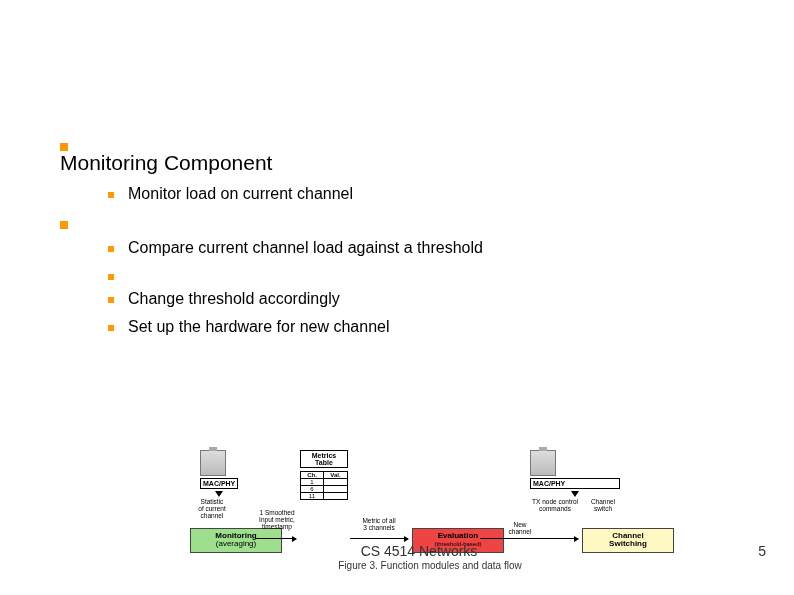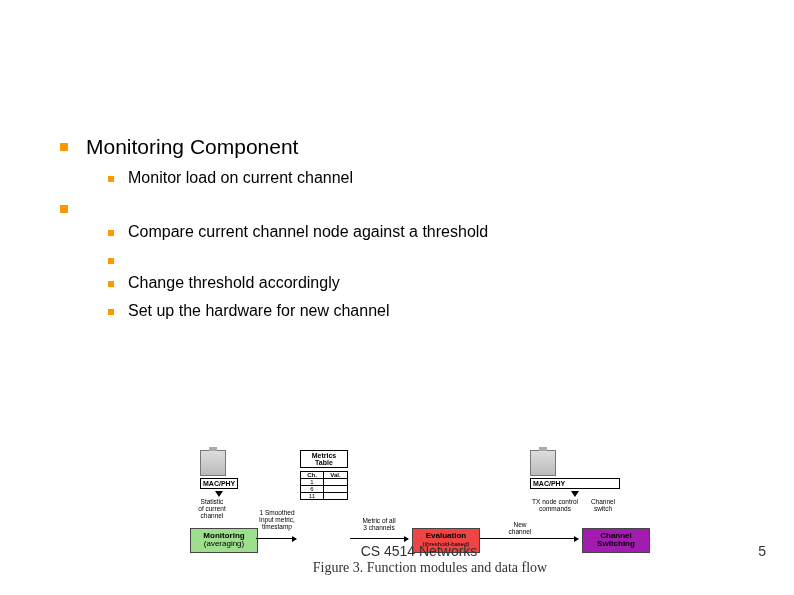--- a/index.html
+++ b/index.html
@@ -20,20 +20,21 @@
   .content {
     position: absolute;
     top: 135px;
     left: 60px;
     right: 40px;
   }
   .l1 {
     display: flex;
     align-items: flex-start;
     margin-bottom: 10px;
+    flex-direction: column;
   }
   .l1 .bullet {
     width: 8px; height: 8px;
     background: #f90;
     margin-top: 8px;
     margin-right: 18px;
     flex: 0 0 auto;
   }
   .l1 .txt {
     font-size: 21px;
@@ -110,30 +111,30 @@
     position:absolute;
     font-size:6.5px;
     line-height:1.05;
     text-align:center;
   }
 
   .module {
     position:absolute;
     top: 78px;
     width: 62px;
-    padding: 3px 2px;
+    padding: 3px 14px;
     border: 1px solid #444;
     text-align:center;
     font-size:8px;
     line-height:1.05;
   }
   .module b{font-size:8px;}
   .mon  { left: 0;  background:#9ddf8d; }
   .eval { left: 222px; background:#ef4444; }
-  .swi  { left: 392px; background:#a21caf; }
+  .swi  { left: 392px; background:#fef9c3; }
 
   .metrics {
     position:absolute;
     left: 110px;
     top: 0;
     width: 48px;
     text-align:center;
   }
   .metrics .title{
     border:1px solid #000;
@@ -169,23 +170,22 @@
     border-top:3px solid transparent;
     border-bottom:3px solid transparent;
     border-left:5px solid #000;
   } 
 
   .caption{
     position:absolute;
     left:0; right:0;
     top:110px;
     text-align:center;
-    font-size:14px;
+    font-size:10px;
     color:#333;
-    font-family:Liberation Serif, serif;
   }
 
   .footer-center{
     position:absolute;
     left:0; right:0;
     top: 543px;
     text-align:center;
     font-size:14px;
     color:#333;
     padding-left:44px;
@@ -214,21 +214,21 @@
         <div class="txt">Monitor load on current channel</div>
       </div>
     </div>
 
     <div class="l1">
       <div class="bullet"></div>
     </div>
     <div class="l2-group">
       <div class="l2">
         <div class="bullet"></div>
-        <div class="txt">Compare current channel node against a threshold</div>
+        <div class="txt">Compare current channel load against a threshold</div>
       </div>
       <div class="l2">
         <div class="bullet"></div>
       </div>
       <div class="l2">
         <div class="bullet"></div>
         <div class="txt">Change threshold accordingly</div>
       </div>
     </div>
 

